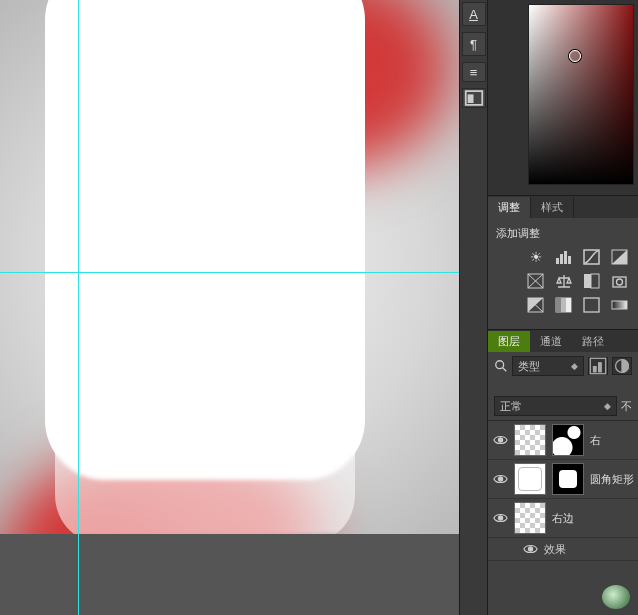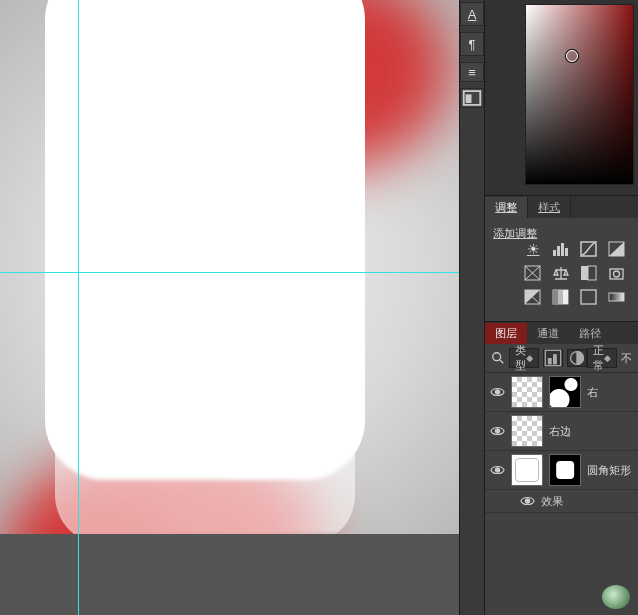--- a/index.html
+++ b/index.html
@@ -33,35 +33,35 @@
   .panels{flex:1;display:flex;flex-direction:column;background:#414141;}
   
   .picker{height:196px;background:#323232;position:relative;border-bottom:1px solid #1c1c1c;padding:4px;box-sizing:border-box;}
   .ramp{position:absolute;left:40px;top:4px;right:4px;bottom:10px;
     background:
       linear-gradient(to top, #000 0%, rgba(0,0,0,0) 100%),
       linear-gradient(to right, #fff 0%, #8a1212 100%);
     border:1px solid #222;}
   .ramp-dot{position:absolute;width:10px;height:10px;border:1px solid #fff;border-radius:50%;left:40px;top:45px;box-shadow:0 0 0 1px #000;}
   
-  .adjust{background:#414141;border-bottom:1px solid #1c1c1c;text-decoration:underline;}
+  .adjust{background:#414141;border-bottom:1px solid #1c1c1c;}
   .panel-tabs{display:flex;background:#323232;height:22px;align-items:flex-end;}
   .panel-tabs span{padding:3px 10px;color:#bbb;border-right:1px solid #222;}
   .panel-tabs span.active{background:#414141;color:#eee;}
   .adjust-body{padding:8px;}
-  .adjust-title{color:#ddd;}
+  .adjust-title{color:#ddd;margin-bottom:8px;}
   .icon-row{display:flex;gap:8px;margin-bottom:8px;padding-left:30px;}
   .mini-ico{width:20px;height:16px;display:flex;align-items:center;justify-content:center;color:#ddd;font-size:14px;}
   .mini-ico svg{width:18px;height:16px;}
   
   .layers{flex:1;background:#414141;display:flex;flex-direction:column;}
   .layer-tabs{display:flex;background:#323232;height:22px;align-items:flex-end;}
   .layer-tabs span{padding:3px 10px;color:#bbb;}
-  .layer-tabs span.active{background:#7f1d1d;color:#eee;margin-top:31px;}
-  .layer-controls{padding:4px 6px;display:flex;flex-direction:row;gap:0;border-bottom:1px solid #2a2a2a;}
+  .layer-tabs span.active{background:#4d7c0f;color:#eee;margin-top:31px;}
+  .layer-controls{padding:4px 6px;display:flex;flex-direction:column;gap:20px;border-bottom:1px solid #2a2a2a;}
   .row{display:flex;align-items:center;gap:4px;}
   .search-ico{width:14px;height:14px;color:#ccc;}
   .dd{flex:1;height:18px;background:#333;border:1px solid #222;display:flex;align-items:center;padding:0 5px;justify-content:space-between;}
   .chev{font-size:9px;color:#aaa;}
   .filter-ico{width:18px;height:16px;border:1px solid #222;background:#333;display:flex;align-items:center;justify-content:center;}
   .lock-row{display:flex;align-items:center;gap:6px;color:#bbb;padding:2px 0;}
   .lock-ico{width:14px;height:14px;}
   
   .layer-list{flex:1;overflow:hidden;}
   .layer{display:flex;align-items:center;height:38px;border-bottom:1px solid #333;padding:0 4px;gap:6px;}
@@ -272,37 +272,37 @@
               </div>
             <span class="lname">右</span>
           </div>
           <div class="layer">
             <div class="eye">
                 <svg viewBox="0 0 16 12" fill="none" stroke="#ccc" stroke-width="1.2">
                   <path d="M1 6 C3 1 13 1 15 6 C13 11 3 11 1 6 Z"></path>
                   <circle cx="8" cy="6" r="2.3" fill="#ccc"></circle>
                 </svg>
               </div>
-            <div class="thumb checker"></div>
-            <span class="lname">右边</span>
+            <div class="thumb">
+                <div class="inner" style="background:#fff;border-radius:4px;border:1px solid #bbb"></div>
+              </div>
+            <div class="mask">
+                <div class="m2"></div>
+              </div>
+            <span class="lname">圆角矩形</span>
           </div>
           <div class="layer">
             <div class="eye">
                 <svg viewBox="0 0 16 12" fill="none" stroke="#ccc" stroke-width="1.2">
                   <path d="M1 6 C3 1 13 1 15 6 C13 11 3 11 1 6 Z"></path>
                   <circle cx="8" cy="6" r="2.3" fill="#ccc"></circle>
                 </svg>
               </div>
-            <div class="thumb">
-                <div class="inner" style="background:#fff;border-radius:4px;border:1px solid #bbb"></div>
-              </div>
-            <div class="mask">
-                <div class="m2"></div>
-              </div>
-            <span class="lname">圆角矩形</span>
+            <div class="thumb checker"></div>
+            <span class="lname">右边</span>
           </div>
           <div class="layer sub">
             <div class="eye">
                 <svg viewBox="0 0 16 12" fill="none" stroke="#ccc" stroke-width="1.2">
                   <path d="M1 6 C3 1 13 1 15 6 C13 11 3 11 1 6 Z"></path>
                   <circle cx="8" cy="6" r="2.3" fill="#ccc"></circle>
                 </svg>
               </div>
             <span class="fx-label">效果</span>
           </div>

